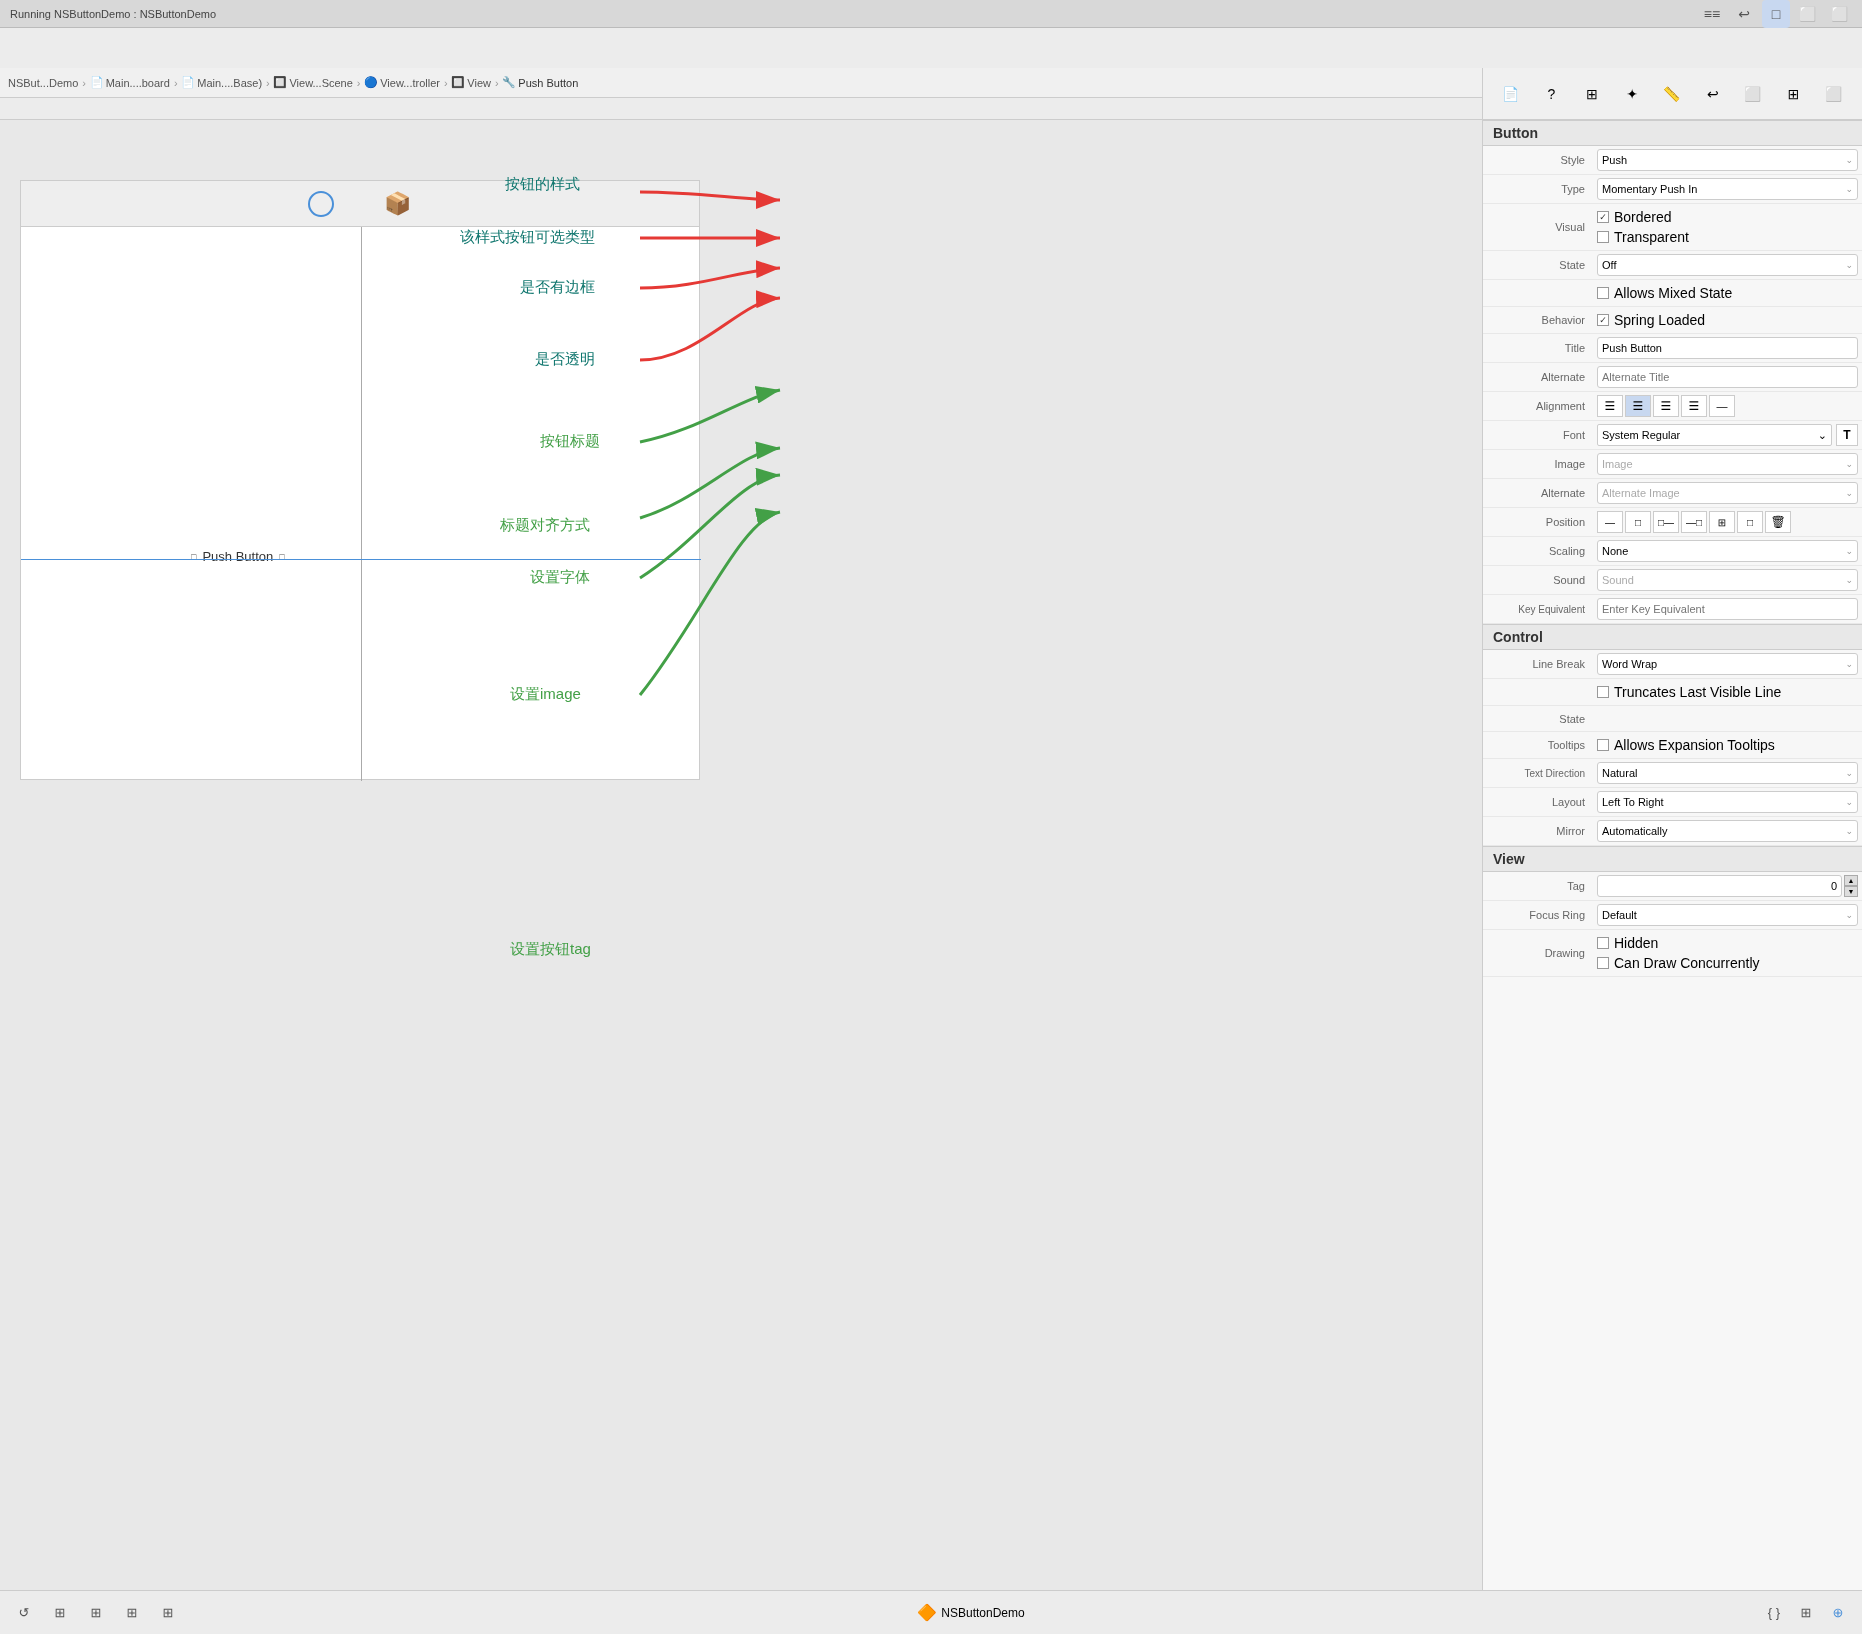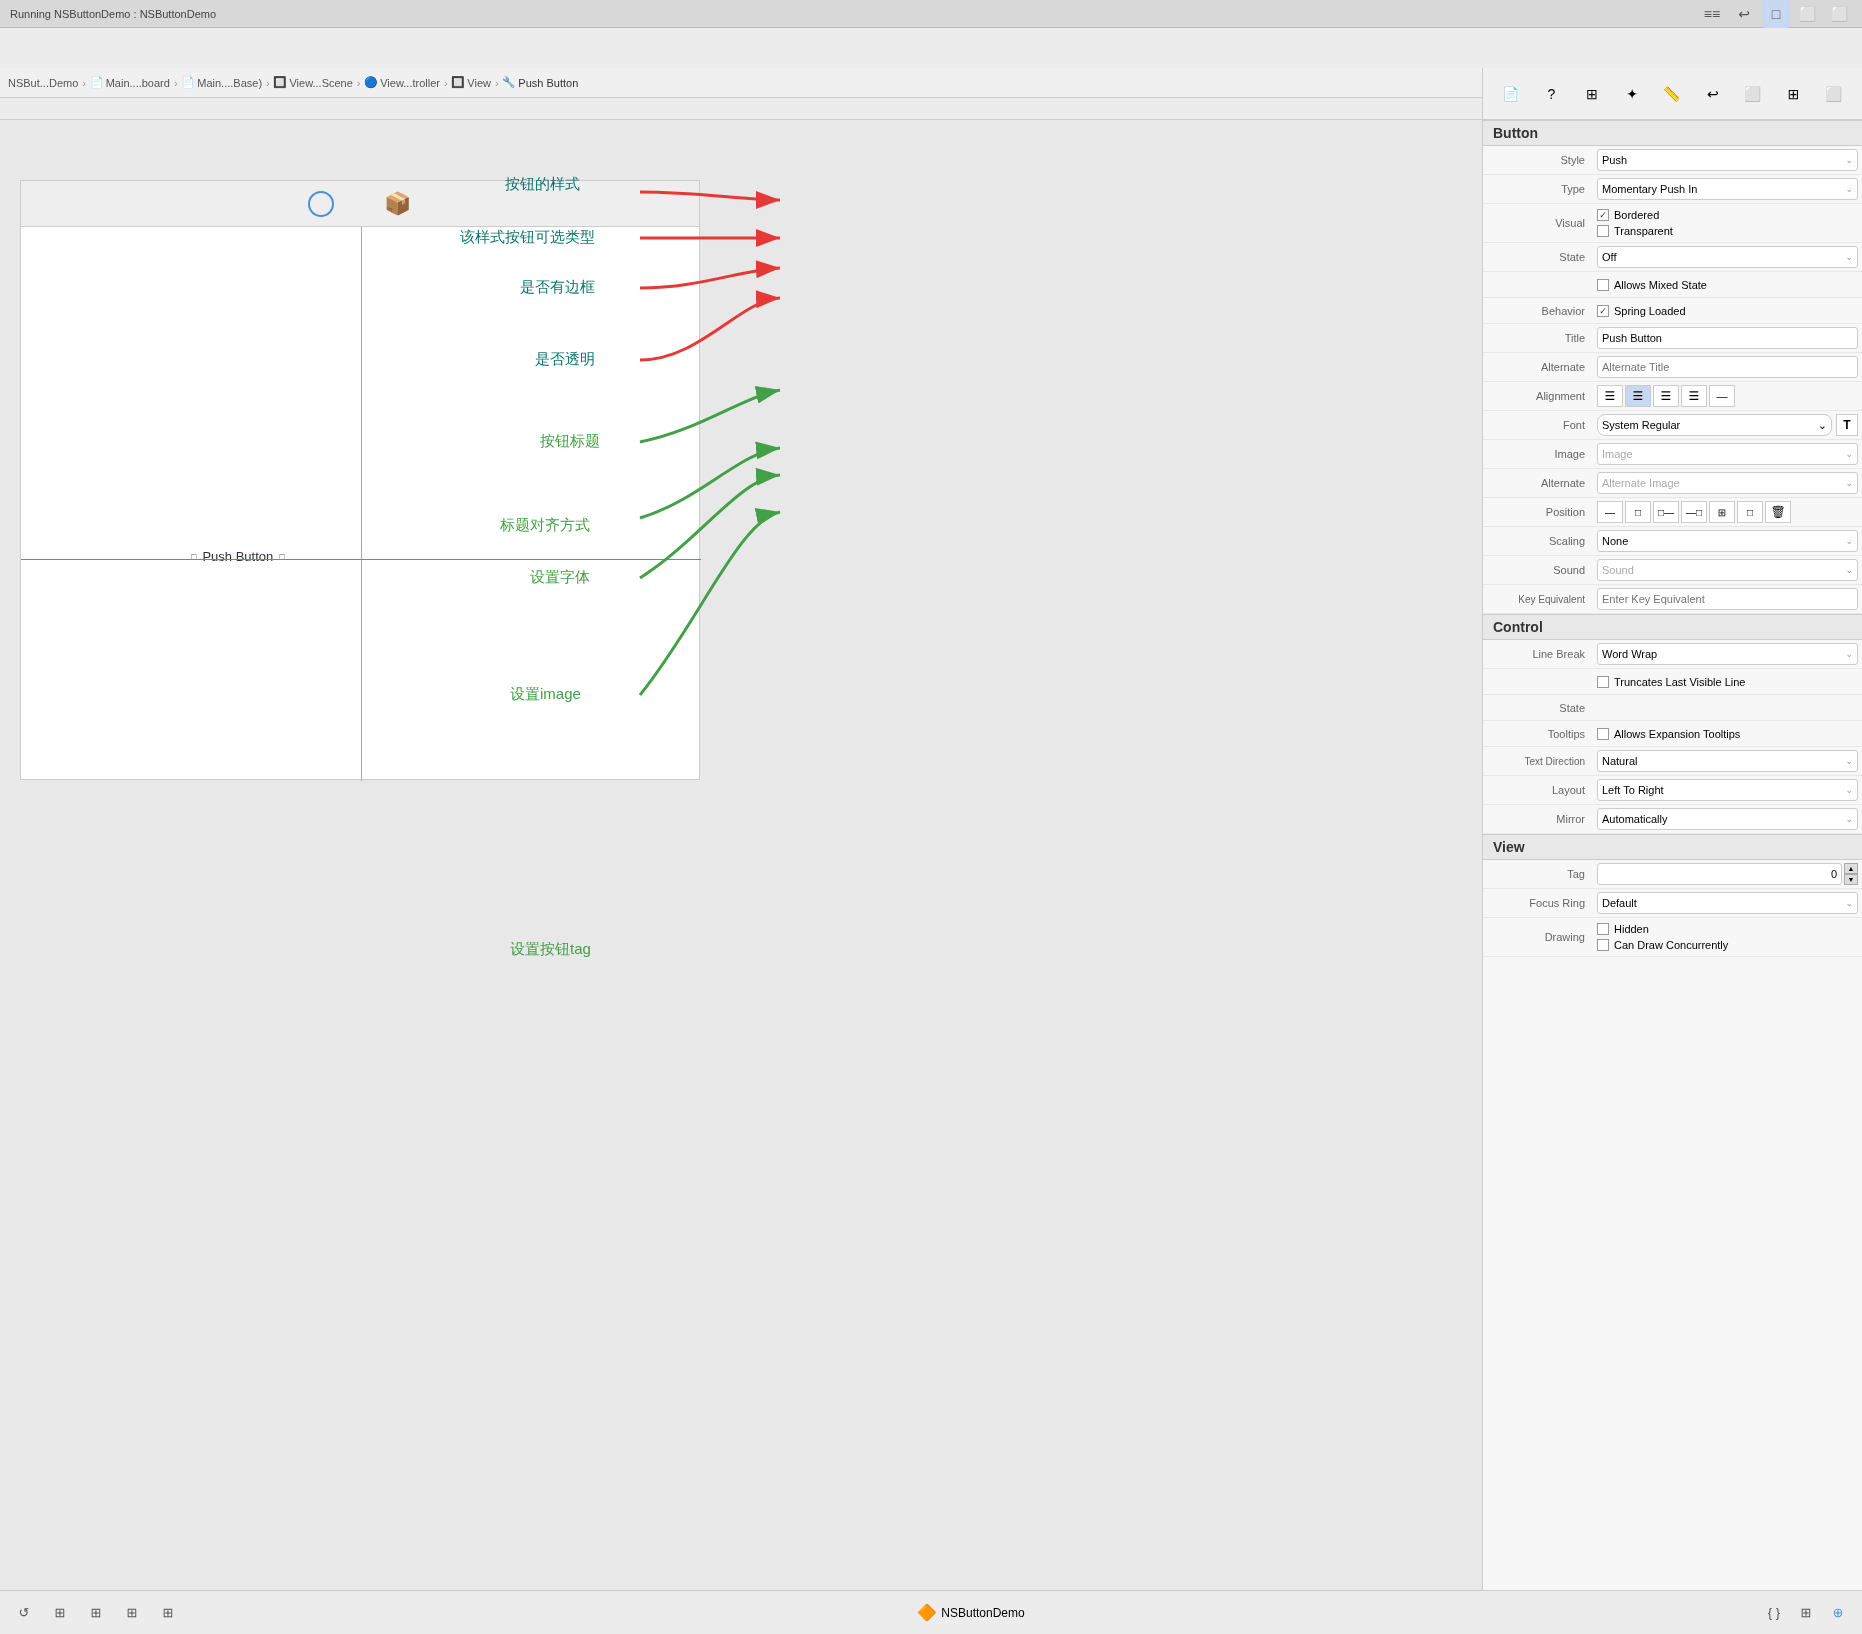--- a/index.html
+++ b/index.html
@@ -138,21 +138,21 @@
       border: 1px solid #ccc;
       border-radius: 3px;
       font-size: 11px;
       padding: 0 4px;
     }
 
     .checkbox-row {
       display: flex;
       align-items: center;
       gap: 5px;
-      font-size: 11px;
+      font-size: 14px;
       padding: 2px 0;
       text-align: right;
     }
     .checkbox-box {
       width: 12px;
       height: 12px;
       border: 1px solid #999;
       background: #fff;
       display: flex;
       align-items: center;
@@ -201,21 +201,21 @@
     .font-row {
       display: flex;
       align-items: center;
       gap: 4px;
     }
     .font-select {
       flex: 1;
       height: 22px;
       background: #fff;
       border: 1px solid #ccc;
-      border-radius: 8px;
+      border-radius: 2px;
       font-size: 11px;
       padding: 0 4px;
       display: flex;
       align-items: center;
       justify-content: space-between;
     }
     .font-T-btn {
       width: 22px;
       height: 22px;
       background: #fff;

